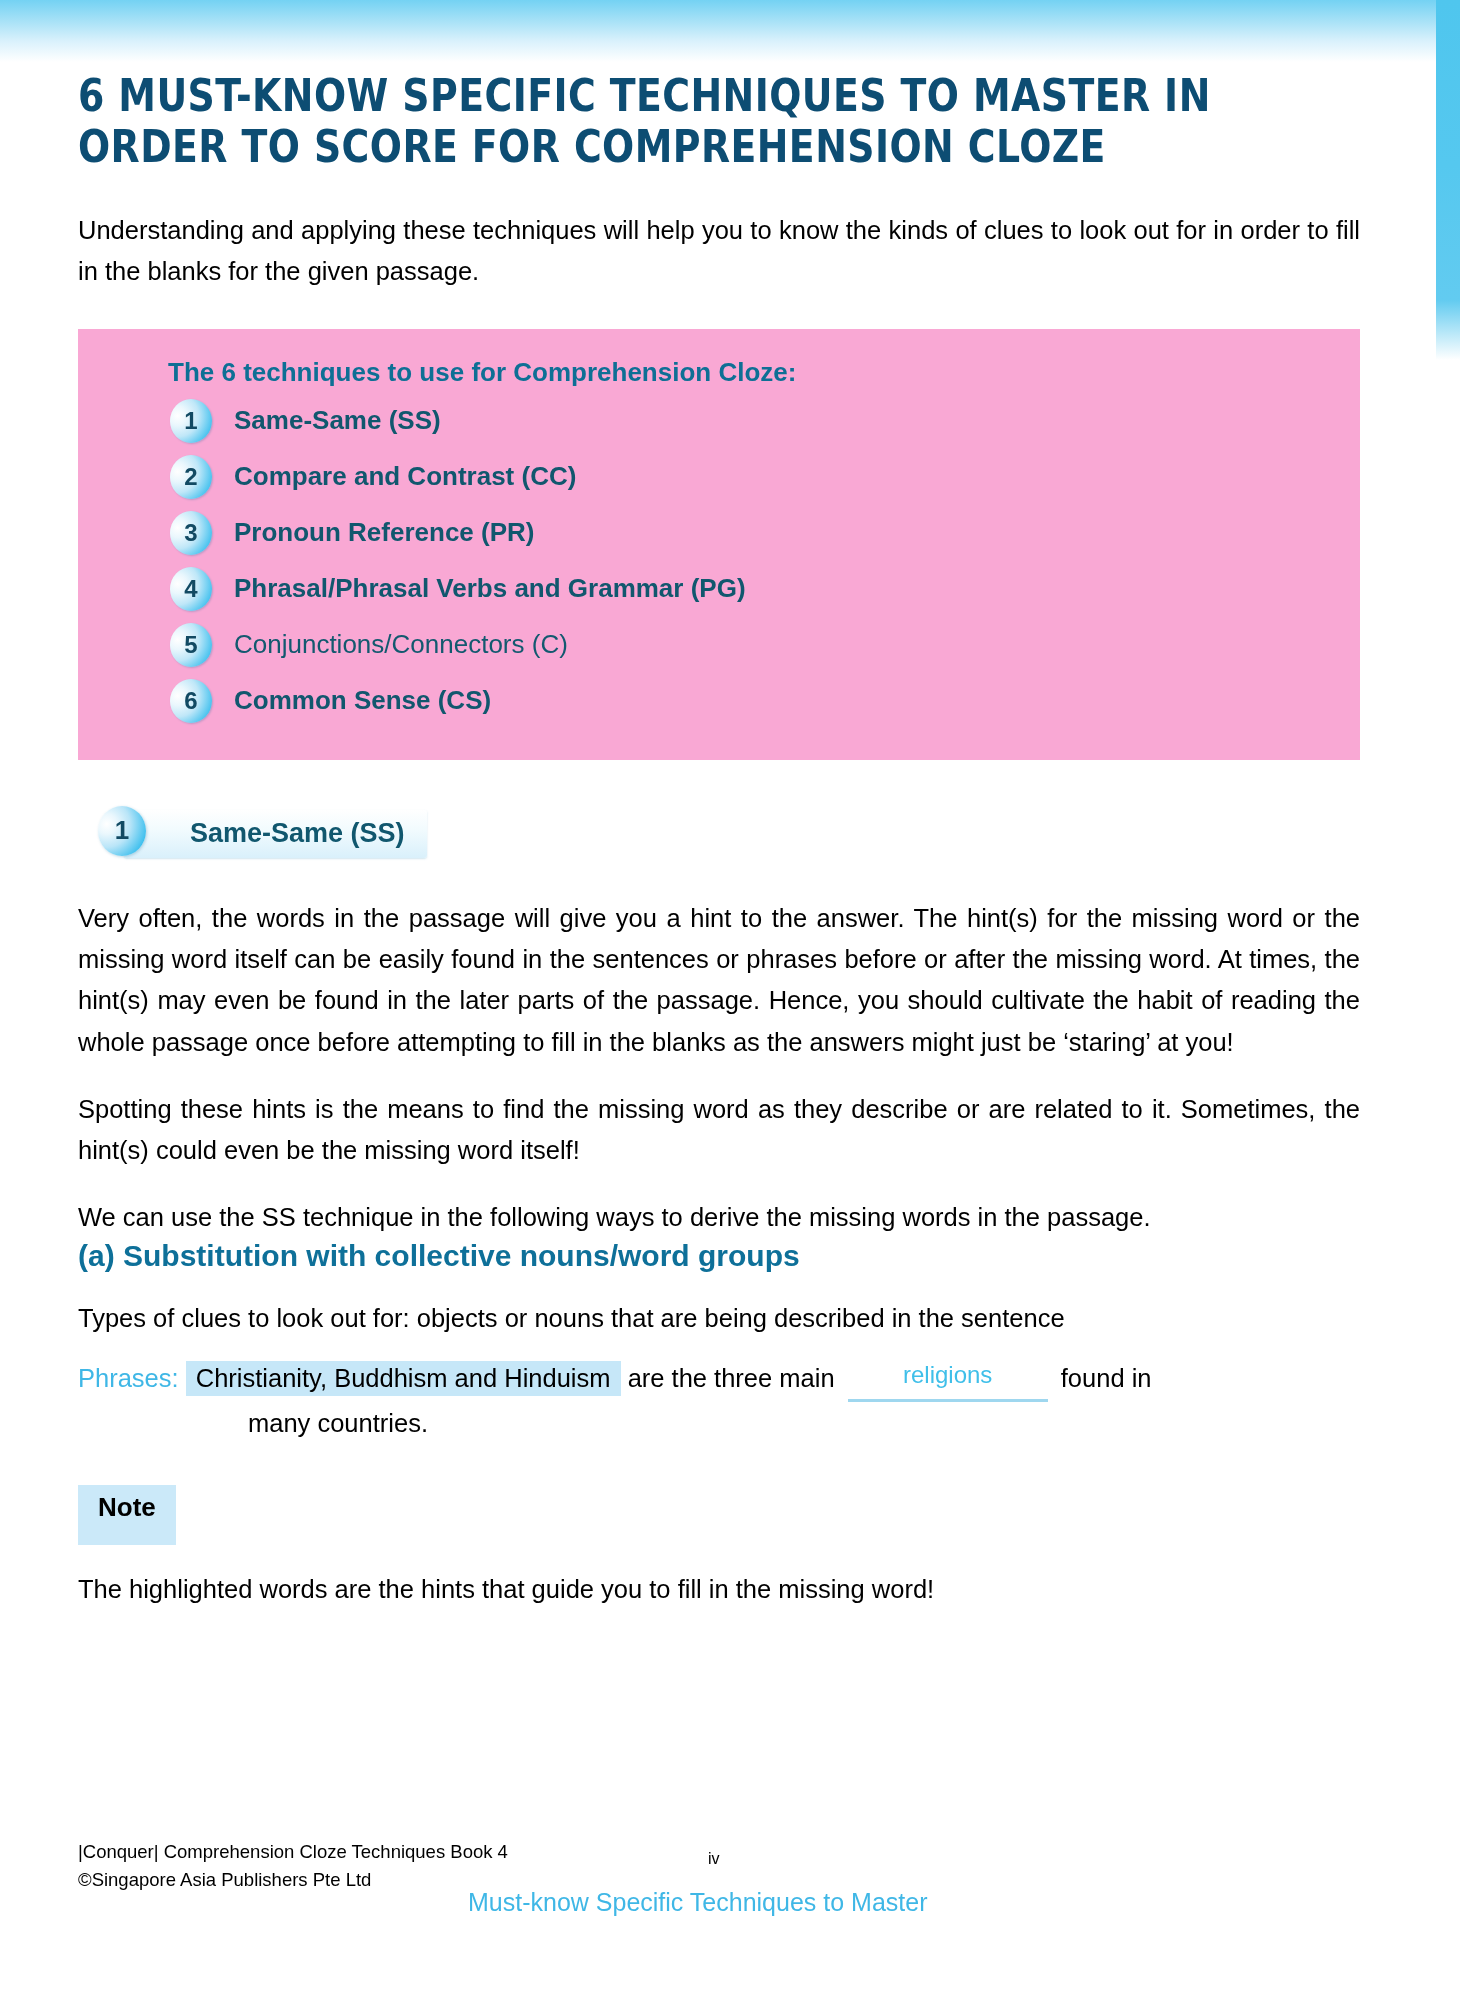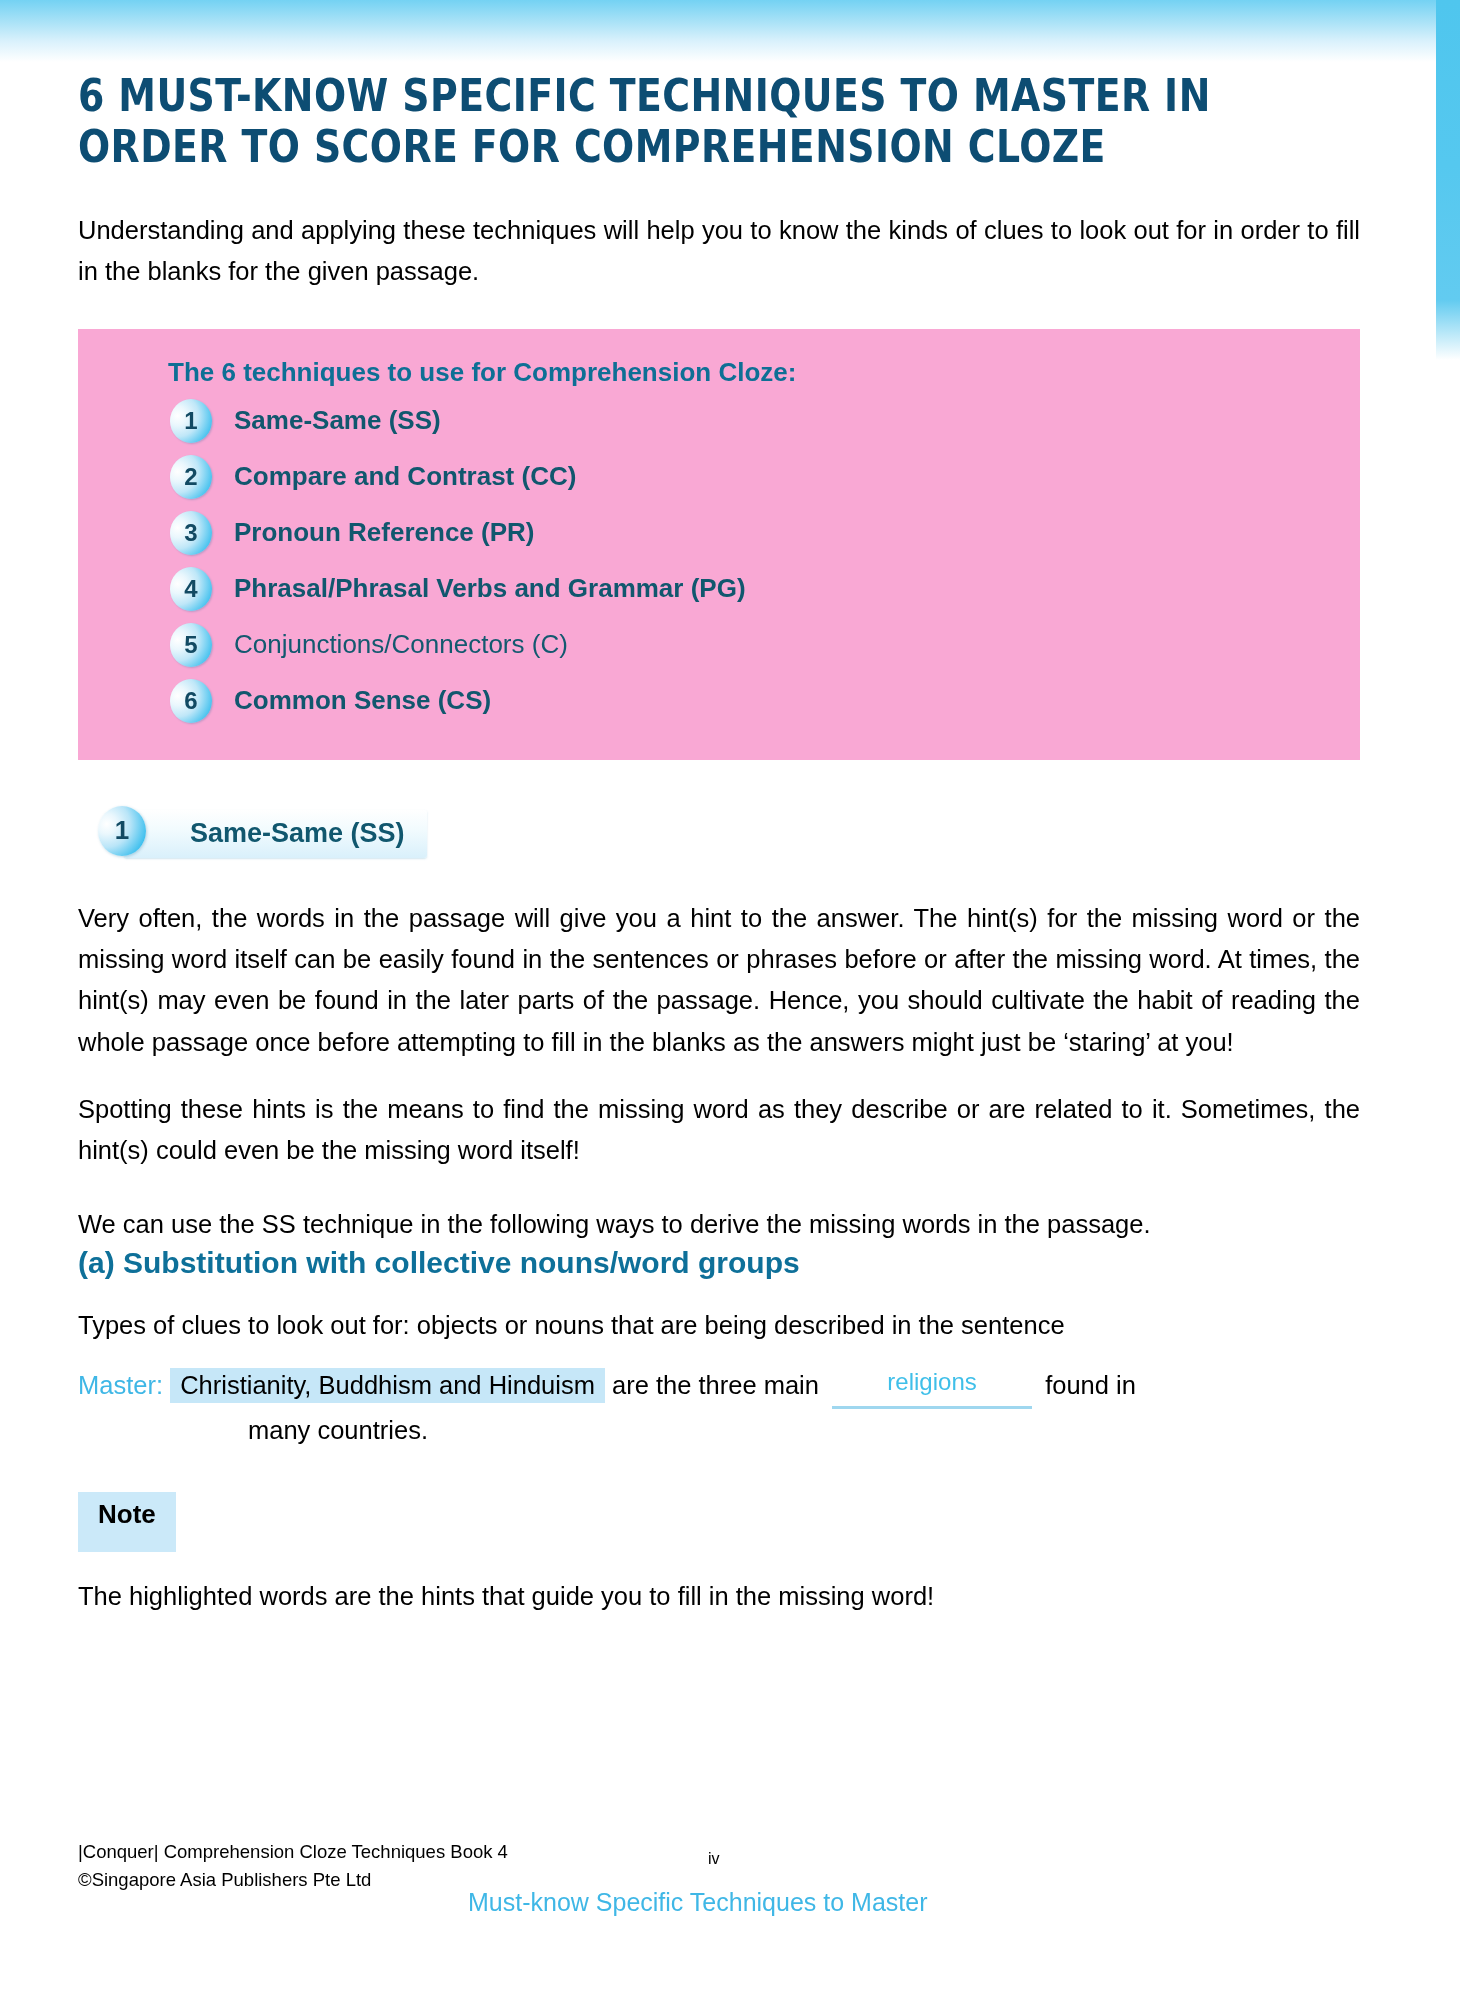--- a/index.html
+++ b/index.html
@@ -157,21 +157,21 @@
     font-size: 26px;
     display: flex;
     align-items: center;
     justify-content: center;
     box-shadow: 1px 1px 3px rgba(40,120,160,0.3);
     z-index: 2;
   }
 
   #para-1 { margin-top: 34px; }
   #para-2 { margin-top: 26px; }
-  #para-3 { margin-top: 33px; }
+  #para-3 { margin-top: 26px; }
 
   
   #subsection-a {
     color: #0e7099;
     font-weight: bold;
     font-size: 30px;
   }
   #clue-types-line {
     margin-top: 26px;
     font-size: 25.5px;
@@ -312,21 +312,21 @@
   </div>
 
   <p id="para-1" class="body-para">Very often, the words in the passage will give you a hint to the answer. The hint(s) for the missing word or the missing word itself can be easily found in the sentences or phrases before or after the missing word. At times, the hint(s) may even be found in the later parts of the passage. Hence, you should cultivate the habit of reading the whole passage once before attempting to fill in the blanks as the answers might just be ‘staring’ at you!</p>
   <p id="para-2" class="body-para">Spotting these hints is the means to find the missing word as they describe or are related to it. Sometimes, the hint(s) could even be the missing word itself!</p>
   <p id="para-3" class="body-para">We can use the SS technique in the following ways to derive the missing words in the passage.</p>
 
   <div id="subsection-a">(a) Substitution with collective nouns/word groups</div>
   <div id="clue-types-line">Types of clues to look out for: objects or nouns that are being described in the sentence</div>
 
   <div id="example-block">
-    <span id="example-label">Master:</span>
+    <span id="example-label">Phrases:</span>
     <span class="hl">Christianity, Buddhism and Hinduism</span>
     <span>are the three main</span>
     <span id="answer-slot"><span id="answer-word">religions</span></span>
     <span>found in</span>
     <div id="example-line2">many countries.</div>
   </div>
 
   <div id="note-badge">Note</div>
   <p id="note-text" class="body-para">The highlighted words are the hints that guide you to fill in the missing word!</p>
 

